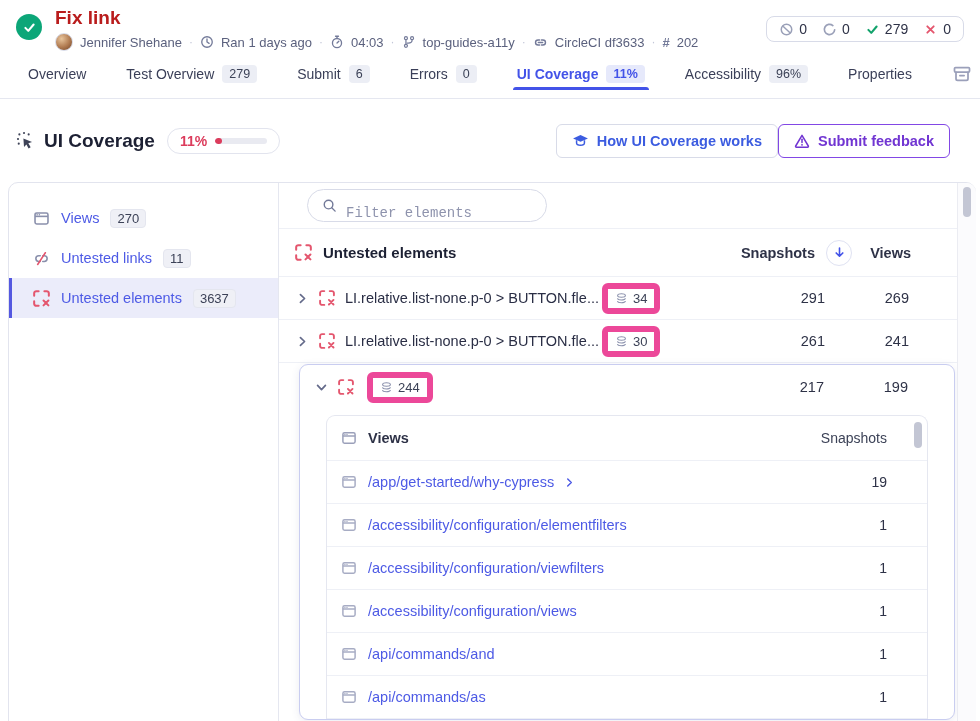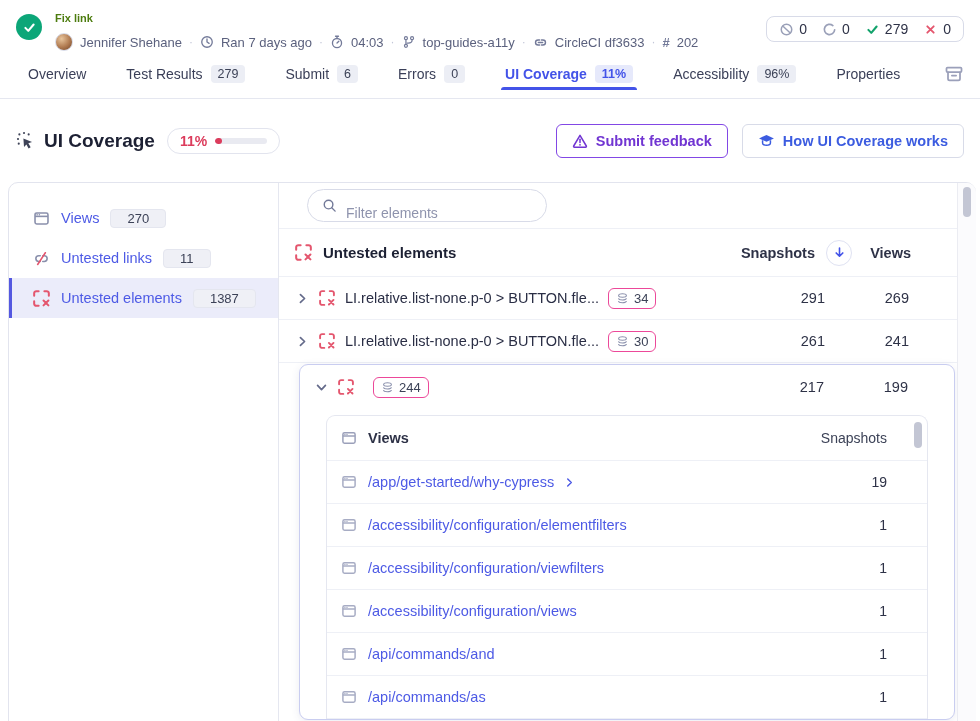--- a/index.html
+++ b/index.html
@@ -7,21 +7,21 @@
     font-family:"Liberation Sans", sans-serif; color:#212539; }
   .app { position:relative; width:980px; height:721px; background:#fff; }
   .ic { display:inline-block; vertical-align:middle; flex:none; }
 
   
   .run-header { display:flex; justify-content:space-between; align-items:flex-start;
     height:58px; padding:8px 16px 0 16px; }
   .run-left { display:flex; align-items:flex-start; gap:13px; }
   .status-circle { width:26px; height:26px; border-radius:50%; background:#0ca678;
     display:flex; align-items:center; justify-content:center; margin-top:6px; color:#fff; }
-  .run-title { font-size:11px; font-weight:700; color:#4d7c0f; line-height:20px; }
+  .run-title { font-size:19px; font-weight:700; color:#b91c1c; line-height:20px; }
   .run-meta { display:flex; align-items:center; gap:7px; margin-top:5px;
     font-size:13px; color:#5b617e; }
   .run-meta .ic { color:#737a99; }
   .avatar { width:18px; height:18px; border-radius:50%;
     background:radial-gradient(circle at 35% 30%, #e8c49b 0%, #b07a50 55%, #6e4328 100%);
     border:1px solid #d8dbe8; }
   .dot { color:#c3c7d8; font-size:12px; }
   .run-stats { display:flex; align-items:center; gap:15px; margin-top:8px;
     border:1px solid #d8dbe8; border-radius:8px; padding:4px 12px;
     font-size:14px; color:#2e3247; }
@@ -62,54 +62,54 @@
   .btn-docs .ic { width:17px; height:17px; }
 
   
   .content-card { position:absolute; left:8px; right:4px; top:182px; height:600px;
     border:1px solid #e2e4ee; border-radius:10px 10px 0 0; background:#fff; display:flex; }
   .sidebar { width:270px; border-right:1px solid #e5e7f0; padding-top:15px; flex:none; }
   .side-item { position:relative; display:flex; align-items:center; gap:11px;
     height:40px; padding:0 14px 0 24px; font-size:14.5px; color:#4d5ae5; cursor:pointer; }
   .side-item .ic { width:17px; height:17px; color:#8a90ac; }
   .side-badge { background:#eff0f6; border:1px solid #e4e6ef; color:#3c4257;
-    border-radius:4px; padding:1px 16px; font-size:13px; }
+    border-radius:4px; padding:1px 6px; font-size:13px; }
   .side-item.active { background:#ebecfa; }
   .side-item.active::before { content:""; position:absolute; left:0; top:0; bottom:0;
     width:3px; background:#5458e0; }
 
   
   .main { flex:1; display:flex; flex-direction:column; min-width:0; }
   .filter-bar { height:46px; display:flex; align-items:center; padding:0 28px;
     border-bottom:1px solid #eef0f6; }
   .search-pill { display:flex; align-items:center; gap:9px; width:240px; height:33px;
     border:1px solid #d8dbe8; border-radius:17px; padding:0 14px; }
   .search-pill .ic { width:15px; height:15px; color:#737a99; }
   .search-pill input { border:none; outline:none; flex:1; font-size:14px;
-    font-family:Liberation Sans, sans-serif; color:#4d7c0f; background:transparent;margin-top:14px; }
+    font-family:Liberation Mono, monospace; color:#4d7c0f; background:transparent;margin-top:14px; }
   .search-pill input::placeholder { color:#8e93ad; }
 
   .thead { display:flex; align-items:center; height:48px; padding:0 64px 0 16px;
     border-bottom:1px solid #eef0f6; }
   .thead .selx-ic { width:17px; height:17px; color:#e4566e; margin-right:11px; }
   .thead-title { flex:1; font-size:15px; font-weight:700; color:#1c2033; }
   .hlabel { font-size:14.5px; font-weight:700; color:#2e3247; }
   .sort-btn { width:26px; height:26px; border-radius:50%; border:1px solid #dfe2f2;
     display:flex; align-items:center; justify-content:center; color:#4353e8;
     margin:0 13px 0 11px; cursor:pointer; background:#fff; }
   .sort-btn .ic { width:15px; height:15px; }
   .hviews { width:46px; text-align:right; }
 
   .trow { display:flex; align-items:center; height:43px; padding-left:12px;
     border-bottom:1px solid #eef0f6; cursor:pointer; }
   .chev { width:15px; height:15px; color:#646a8a; margin:0 9px 0 4px; }
   .selx-ic { width:16px; height:16px; color:#e4566e; margin-right:10px; }
   .selector { font-size:14.5px; color:#2a2e45; white-space:nowrap; overflow:hidden; max-width:300px; }
-  .stack-badge { display:flex; align-items:center; gap:5px; border:1px solid #ec4899;
-    border-radius:6px; padding:2px 7px; margin-left:9px; font-size:13px; color:#3c4257; }
+  .stack-badge { display:flex; align-items:center; gap:5px; border:6px solid #ec4899;
+    border-radius:6px; padding:2px 7px; margin-left:3px; font-size:13px; color:#3c4257; }
   .stack-badge .ic { width:13px; height:13px; color:#8a90ac; }
   .tspacer { flex:1; }
   .num { font-size:14.5px; color:#2e3247; }
   .num-snap { width:60px; text-align:right; margin-right:24px; }
   .num-views { width:60px; text-align:right; margin-right:66px; }
 
   
   .exp-card { margin:1px 20px 0 20px; border:1px solid #c9cdf0; border-radius:9px;
     box-shadow:0 2px 8px rgba(60,66,130,0.10); background:#fff; overflow:hidden; flex:none; }
   .exp-head { display:flex; align-items:center; height:44px; padding-left:10px; }
@@ -242,21 +242,21 @@
         </span>
       <div>
         <div class="run-title">Fix link</div>
         <div class="run-meta">
           <span class="avatar"></span>
           <span>Jennifer Shehane</span>
           <span class="dot">·</span>
           <svg class="ic" width="14" height="14">
               <use href="#s-clock"></use>
             </svg>
-          <span>Ran 7 days ago</span>
+          <span>Ran 1 days ago</span>
           <span class="dot">·</span>
           <svg class="ic" width="14" height="14">
               <use href="#s-stopwatch"></use>
             </svg>
           <span>04:03</span>
           <span class="dot">·</span>
           <svg class="ic" width="14" height="14">
               <use href="#s-branch"></use>
             </svg>
           <span>top-guides-a11y</span>
@@ -297,21 +297,21 @@
           <span>0</span>
         </span>
     </div>
   </header>
 
   <nav class="tabs">
     <div class="tab">
         <span>Overview</span>
       </div>
     <div class="tab">
-        <span>Test Results</span>
+        <span>Test Overview</span>
         <span class="tab-badge">279</span>
       </div>
     <div class="tab">
         <span>Submit</span>
         <span class="tab-badge">6</span>
       </div>
     <div class="tab">
         <span>Errors</span>
         <span class="tab-badge">0</span>
       </div>
@@ -337,32 +337,32 @@
         <use href="#s-sparkcursor"></use>
       </svg>
     <span class="ph-title">UI Coverage</span>
     <span class="score-pill">
       <span class="score-pct">11%</span>
       <span class="score-bar">
           <span class="score-fill"></span>
         </span>
     </span>
     <span class="ph-spacer"></span>
+    <button class="btn btn-docs">
+      <svg class="ic">
+          <use href="#s-cap"></use>
+        </svg>
+      <span>How UI Coverage works</span>
+    </button>
     <button class="btn btn-feedback">
       <svg class="ic">
           <use href="#s-warning"></use>
         </svg>
       <span>Submit feedback</span>
     </button>
-    <button class="btn btn-docs">
-      <svg class="ic">
-          <use href="#s-cap"></use>
-        </svg>
-      <span>How UI Coverage works</span>
-    </button>
   </section>
 
   <div class="content-card">
 
     <aside class="sidebar">
       <div class="side-item">
         <svg class="ic">
             <use href="#s-window"></use>
           </svg>
         <span>Views</span>
@@ -373,21 +373,21 @@
             <use href="#s-linkslash"></use>
           </svg>
         <span>Untested links</span>
         <span class="side-badge">11</span>
       </div>
       <div class="side-item active">
         <svg class="ic" style="color:#e4566e">
             <use href="#s-selx"></use>
           </svg>
         <span>Untested elements</span>
-        <span class="side-badge">1387</span>
+        <span class="side-badge">3637</span>
       </div>
     </aside>
 
     <div class="main">
       <div class="filter-bar">
         <div class="search-pill">
           <svg class="ic">
               <use href="#s-search"></use>
             </svg>
           <input type="text" placeholder="Filter elements" style="">

